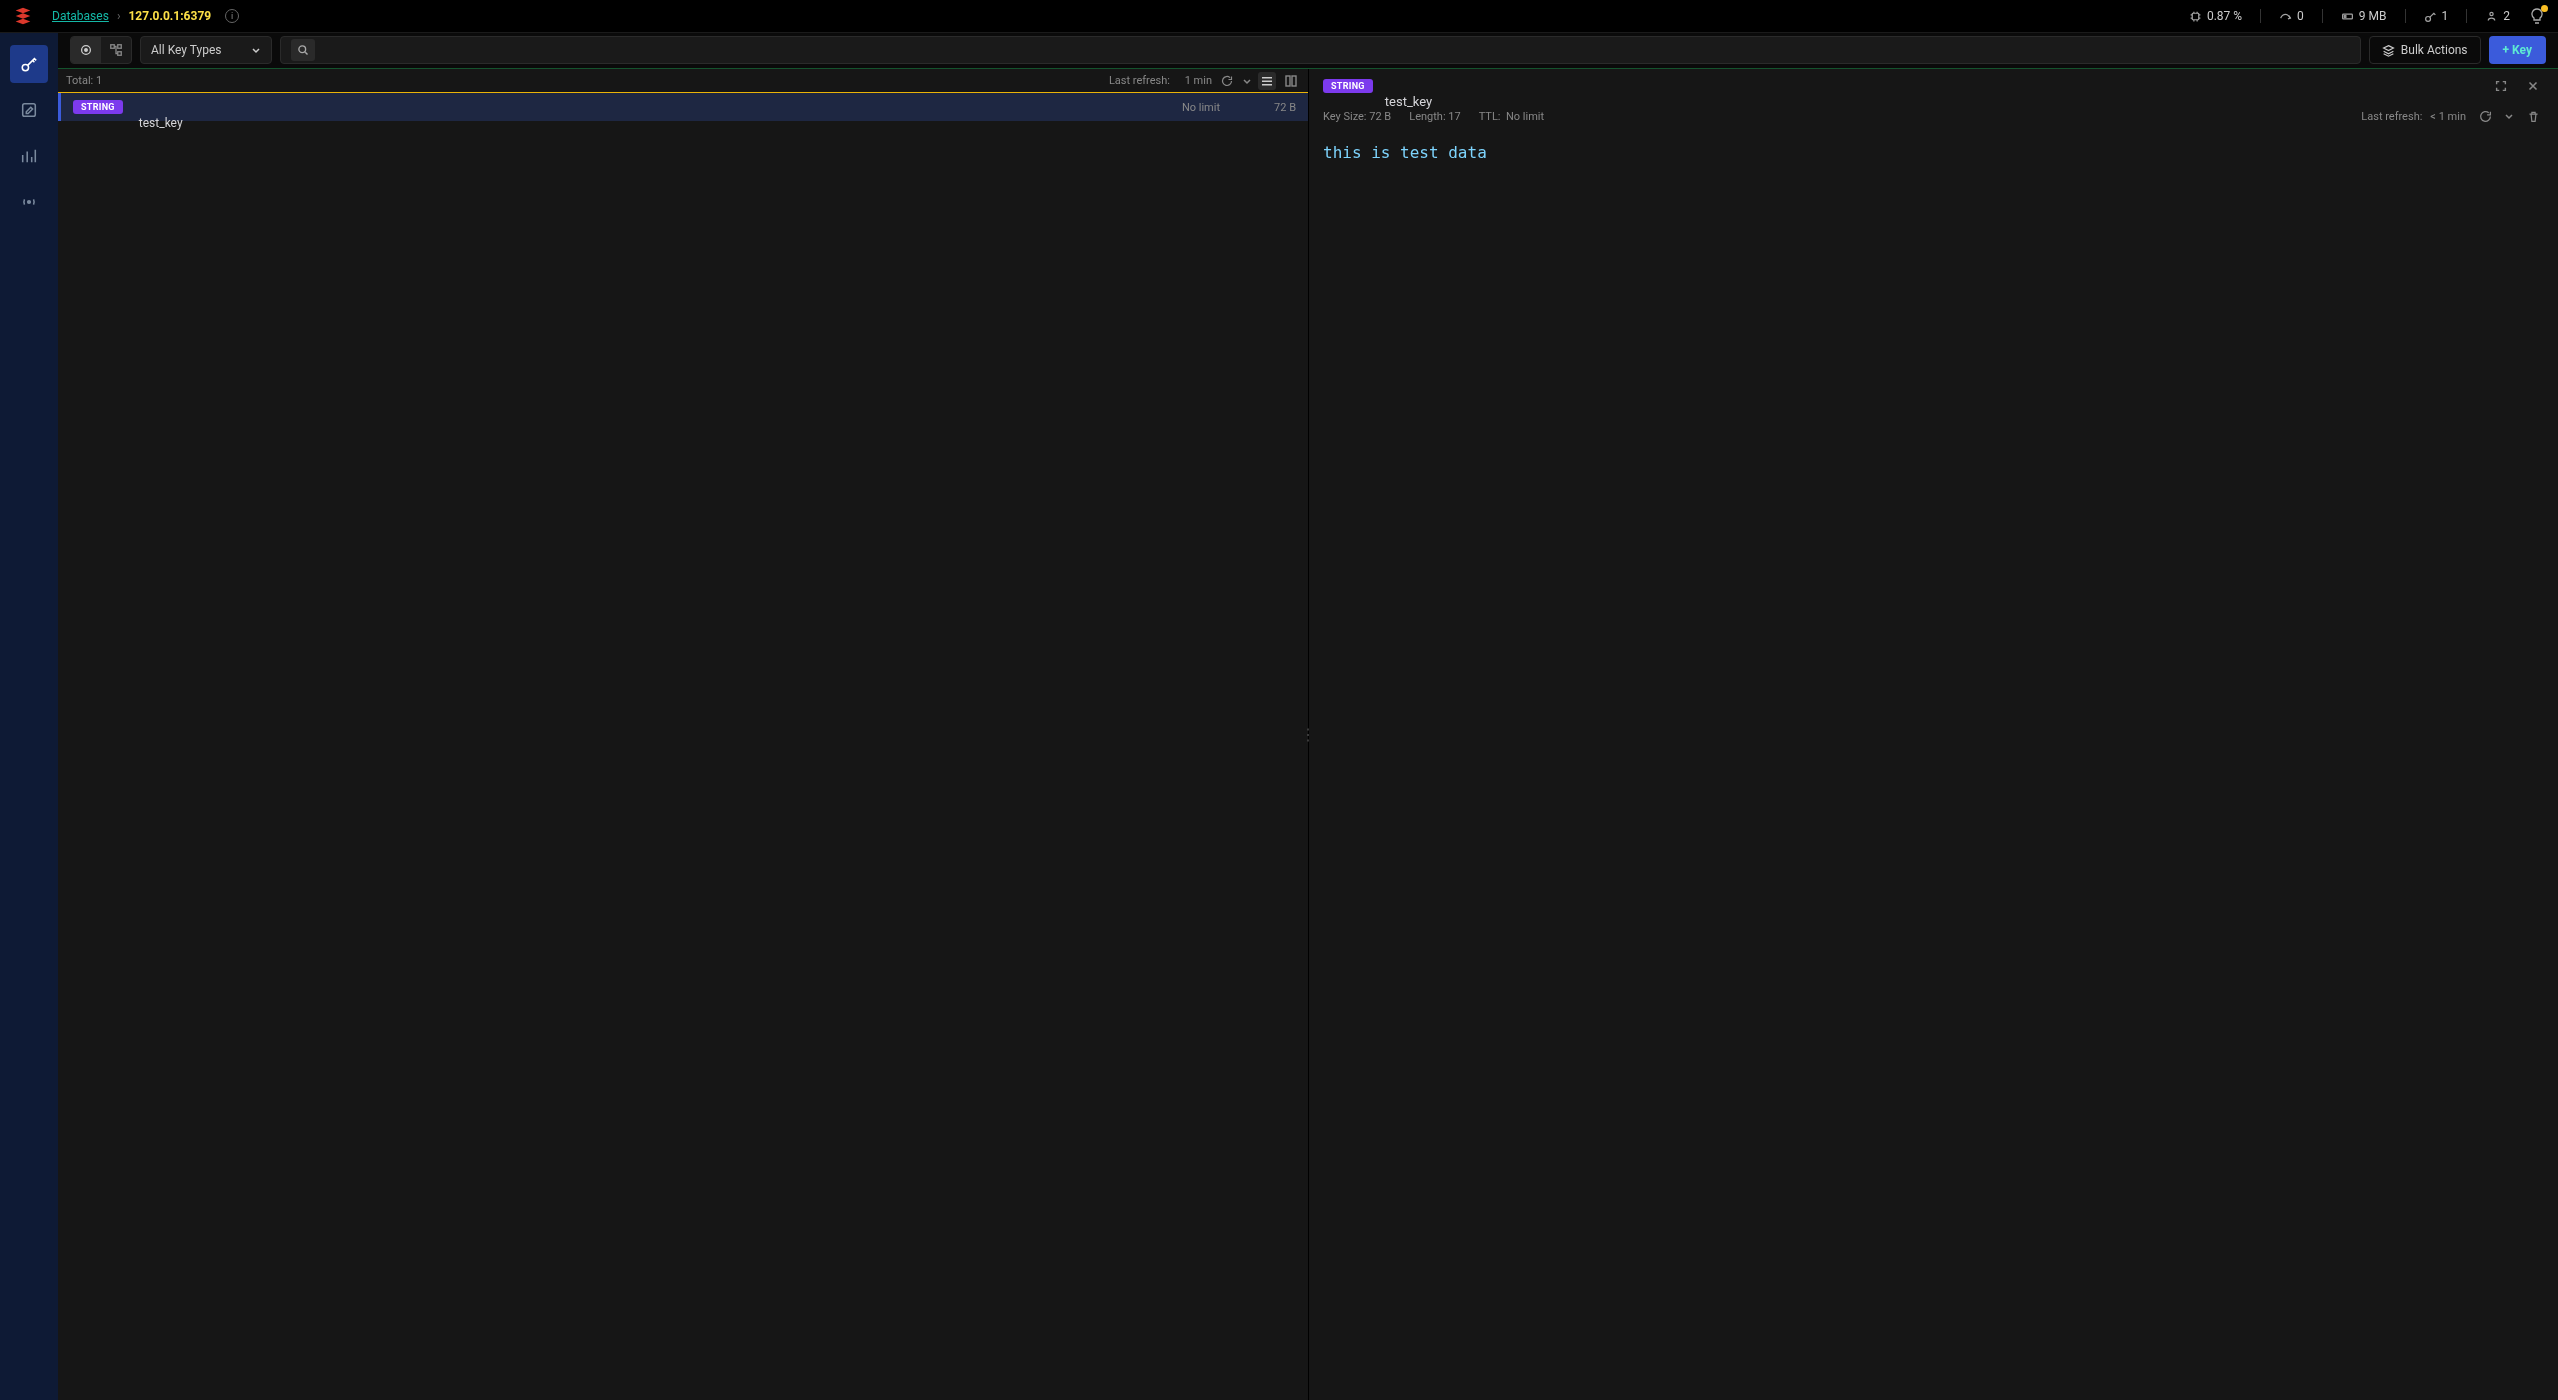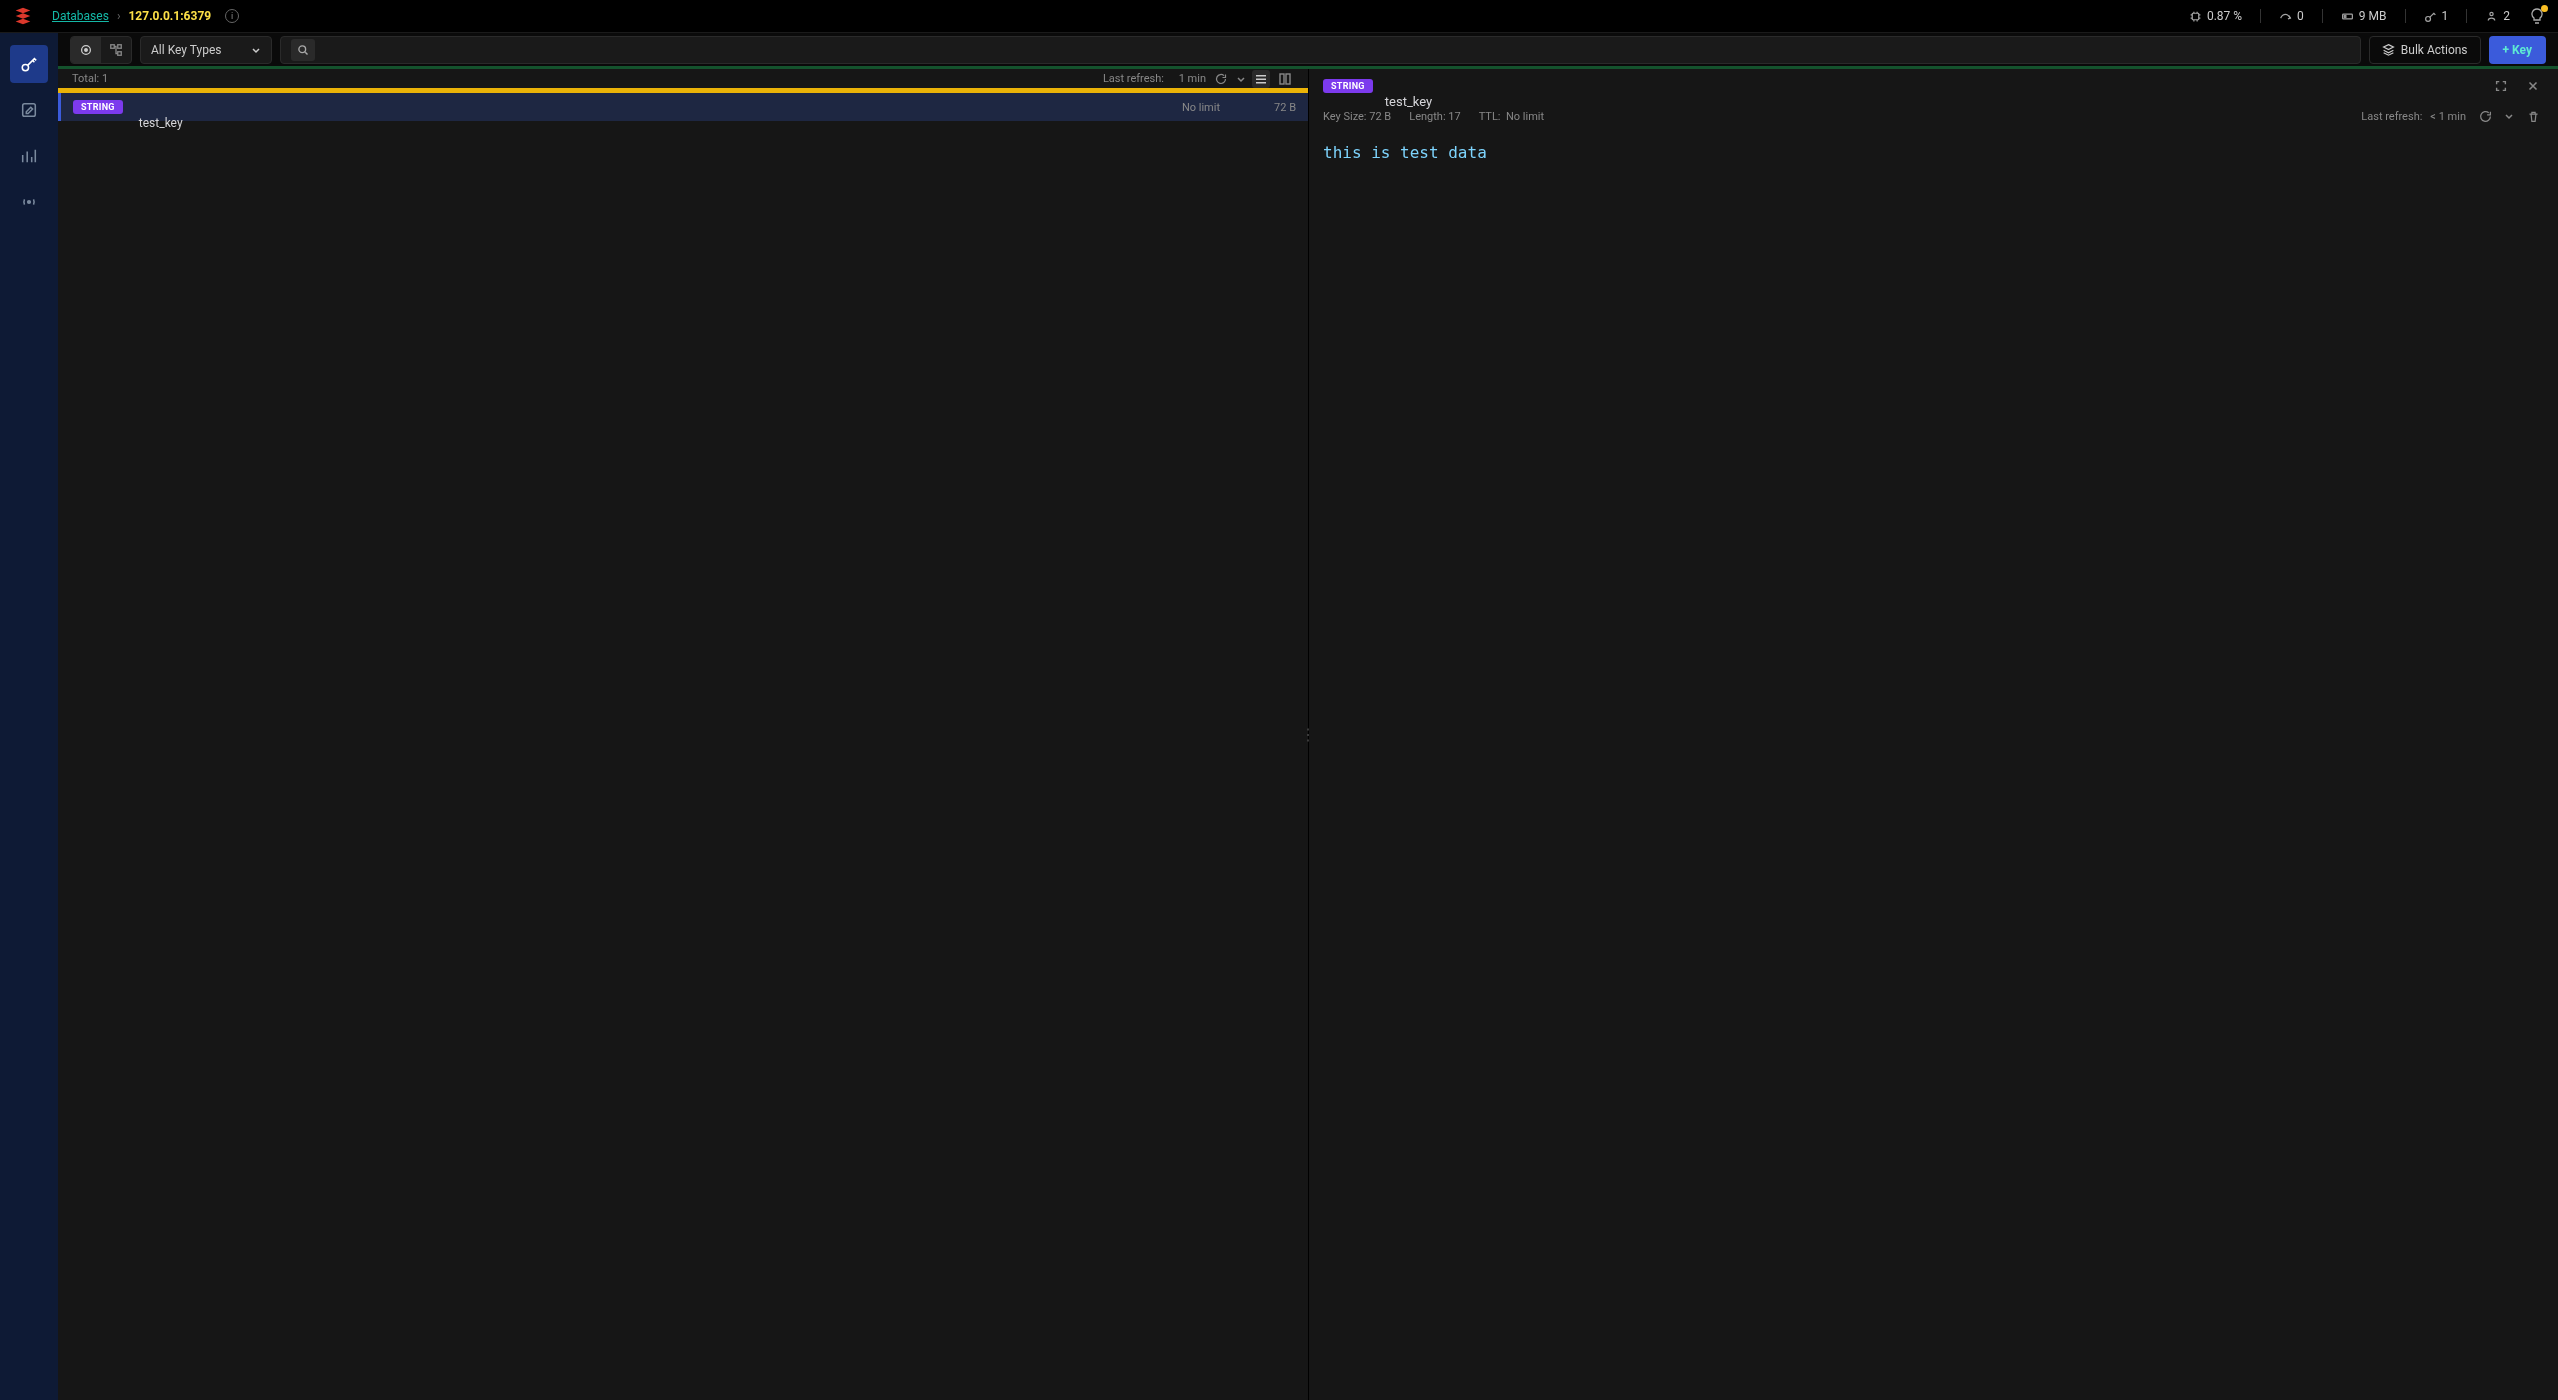--- a/index.html
+++ b/index.html
@@ -20,38 +20,38 @@
 .bulb-icon { width:18px; height:18px; position:relative; }
 .bulb-dot { position:absolute; top:-2px; right:-2px; width:7px; height:7px; background:#fbbf24; border-radius:50%; }
 
 
 .sidebar { position:absolute; left:0; top:33px; bottom:0; width:58px; background:#0e1a35; display:flex; flex-direction:column; align-items:center; padding-top:12px; gap:8px; z-index:10; }
 .sidebar-item { width:38px; height:38px; display:flex; align-items:center; justify-content:center; border-radius:4px; cursor:pointer; color:#7a8a9e; }
 .sidebar-item.active { background:#1e3a8a; color:#fff; }
 .sidebar-item svg { width:18px; height:18px; }
 
 
-.toolbar { position:absolute; left:58px; top:33px; right:0; height:36px; background:#0a0a0a; display:flex; align-items:center; padding:4px 12px; gap:8px; border-bottom:3px solid #14532d; }
+.toolbar { position:absolute; left:58px; top:33px; right:0; height:36px; background:#0a0a0a; display:flex; align-items:flex-end; padding:4px 12px; gap:8px; border-bottom:1px solid #14532d; }
 .tb-btn-group { display:flex; background:#1a1a1a; border:1px solid #2a2a2a; border-radius:4px; overflow:hidden; }
 .tb-icon-btn { width:30px; height:26px; display:flex; align-items:center; justify-content:center; cursor:pointer; color:#888; }
 .tb-icon-btn:first-child { background:#2a2a2a; color:#ccc; }
 .tb-select { height:28px; background:#1a1a1a; border:1px solid #2a2a2a; border-radius:4px; display:flex; align-items:center; padding:0 10px; gap:30px; font-size:12px; color:#ccc; cursor:pointer; }
 .tb-search { flex:1; height:28px; background:#1a1a1a; border:1px solid #2a2a2a; border-radius:4px; display:flex; align-items:center; padding:0 4px 0 10px; }
 .tb-search input { flex:1; background:transparent; border:none; outline:none; color:#ccc; font-size:12px; }
 .tb-search input::placeholder { color:#555; }
 .search-submit { width:24px; height:22px; background:#2a2a2a; border-radius:3px; display:flex; align-items:center; justify-content:center; cursor:pointer; }
 .tb-action-btn { height:28px; padding:0 12px; background:#0a0a0a; border:1px solid #2a2a2a; border-radius:4px; display:flex; align-items:center; gap:6px; font-size:12px; color:#ccc; cursor:pointer; }
 .tb-primary-btn { height:28px; padding:0 14px; background:#3b5bdb; border:none; border-radius:4px; display:flex; align-items:center; font-size:12px; color:#5eead4; font-weight:700; cursor:pointer; }
 
 
 .main { position:absolute; left:58px; top:69px; right:0; bottom:0; display:flex; }
 
 
 .left-panel { width:1251px; background:#161616; border-right:1px solid #000; display:flex; flex-direction:column; position:relative; }
-.left-sub-header { height:24px; display:flex; align-items:center; padding:0 14px; font-size:11px; color:#888; border-bottom:5px solid #eab308; }
+.left-sub-header { height:24px; display:flex; align-items:center; padding:0 8px; font-size:11px; color:#888; border-bottom:1px solid #eab308; }
 .left-sub-header .right-tools { margin-left:auto; display:flex; align-items:center; gap:6px; }
 .mini-btn { width:18px; height:18px; display:flex; align-items:center; justify-content:center; border-radius:3px; cursor:pointer; color:#888; }
 .mini-btn.active { background:#2a2a2a; color:#ccc; }
 .key-row { height:28px; display:flex; align-items:center; padding:0 12px; gap:16px; background:#1e2742; border-left:3px solid #3b5bdb; cursor:pointer; font-size:12px; }
 .type-badge { background:#7c3aed; color:#fff; font-size:9px; font-weight:700; padding:2px 8px; border-radius:3px; letter-spacing:.3px; }
 .key-name { color:#d4d4d8;margin-top:32px; }
 .key-ttl { margin-left:auto; color:#888; font-size:11px; }
 .key-size { width:60px; text-align:right; color:#888; font-size:11px; }
 .split-handle { position:absolute; right:-4px; top:50%; transform:translateY(-50%); width:8px; height:24px; display:flex; align-items:center; justify-content:center; color:#444; cursor:col-resize; z-index:5; }
 

